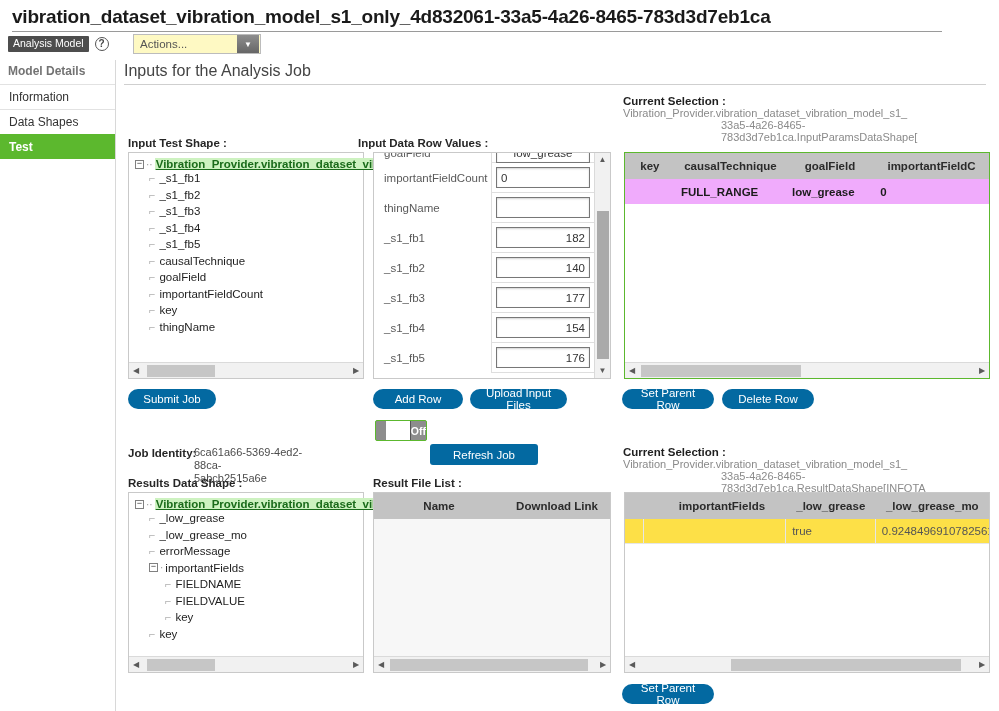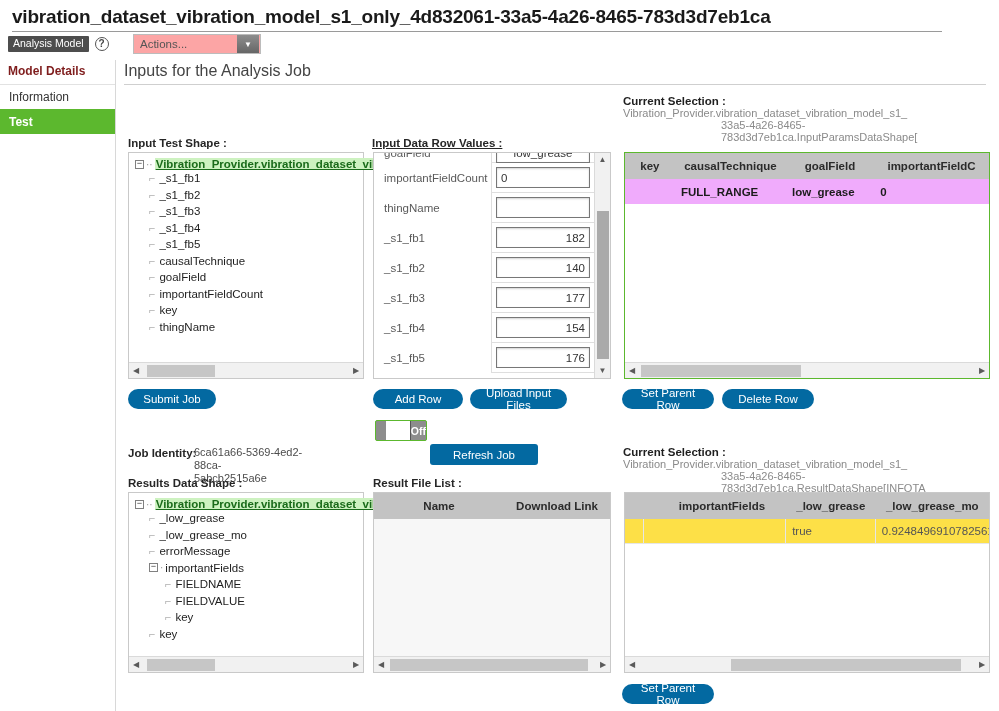--- a/index.html
+++ b/index.html
@@ -31,34 +31,34 @@
   }
   .help-icon {
     margin-left: 6px; width: 14px; height: 14px; border-radius: 50%;
     border: 1.2px solid #555; color: #444; font-size: 10px;
     display: inline-flex; align-items: center; justify-content: center;
     line-height: 1; font-weight: bold;
   }
   .actions-select {
     position: absolute; left: 133px; top: 34px;
     width: 128px; height: 20px;
-    border: 1px solid #bcbcbc; background: #fca5a5;
+    border: 1px solid #bcbcbc; background: #fef9c3;
     display: flex; align-items: center;
   }
   .actions-select .lbl { flex: 1; padding-left: 6px; font-size: 11.5px; color: #555; }
   .actions-select .arrow {
     width: 22px; height: 18px; margin-right: 1px;
     background: linear-gradient(#8e8e8e, #666);
     display: flex; align-items: center; justify-content: center;
     color: #fff; font-size: 8px;
   }
 
   
   .sidebar { position: absolute; left: 0; top: 60px; width: 116px; height: 651px; border-right: 1px solid #d8d8d8; background:#fff;}
-  .sidebar-title { font-weight: bold; font-size: 12px; padding: 4px 0 6px 8px; color: #7f1d1d; }
+  .sidebar-title { font-weight: bold; font-size: 12px; padding: 4px 0 6px 8px; color: #737373; }
   .side-item {
     height: 25px; display: flex; align-items: center;
     padding-left: 9px; font-size: 12px; color: #333;
     border-top: 1px solid #e2e2e2; background: #fff;
   }
   .side-item.last { border-bottom: 1px solid #e2e2e2; }
   .side-item.active { background: #5cb82e; color: #fff; font-weight: bold; border-color: #5cb82e; }
 
   
   .section-head {
@@ -183,35 +183,38 @@
   <div class="actions-select">
     <span class="lbl">Actions...</span>
     <span class="arrow">▼</span>
   </div>
 
   <div class="sidebar">
     <div class="sidebar-title">Model Details</div>
     <div class="side-item">
       <span>Information</span>
     </div>
+    <div class="side-item">
+      <span>Data Shapes</span>
+    </div>
     <div class="side-item active last">
       <span>Test</span>
     </div>
   </div>
 
   <div class="section-head" style="left:124px; top:62px; width:862px;">Inputs for the Analysis Job</div>
 
   <div class="cur-sel" style="left:623px; top:95px; width:370px;">
     <b>Current Selection :</b>
     <span class="val">Vibration_Provider.vibration_dataset_vibration_model_s1_</span><br>
     <span class="val" style="display:inline-block; margin-left:98px;">33a5-4a26-8465-783d3d7eb1ca.InputParamsDataShape[</span>
   </div>
 
   <div class="fld-label" style="left:128px; top:137px;">Input Test Shape :</div>
-  <div class="fld-label" style="left:372px; top:137px;text-decoration:underline;">Input Data Row Values :</div>
+  <div class="fld-label" style="left:358px; top:137px;">Input Data Row Values :</div>
 
   <div class="panel" style="left:128px; top:152px; width:236px; height:227px;">
     <div class="tree">
       <div class="tree-root">
         <span class="exp-box">−</span>
         <span class="dashes">··</span>
         <span class="root-label">Vibration_Provider.vibration_dataset_vibrati</span>
       </div>
       <div class="tree-node">
           <span class="tick">⌐</span>

